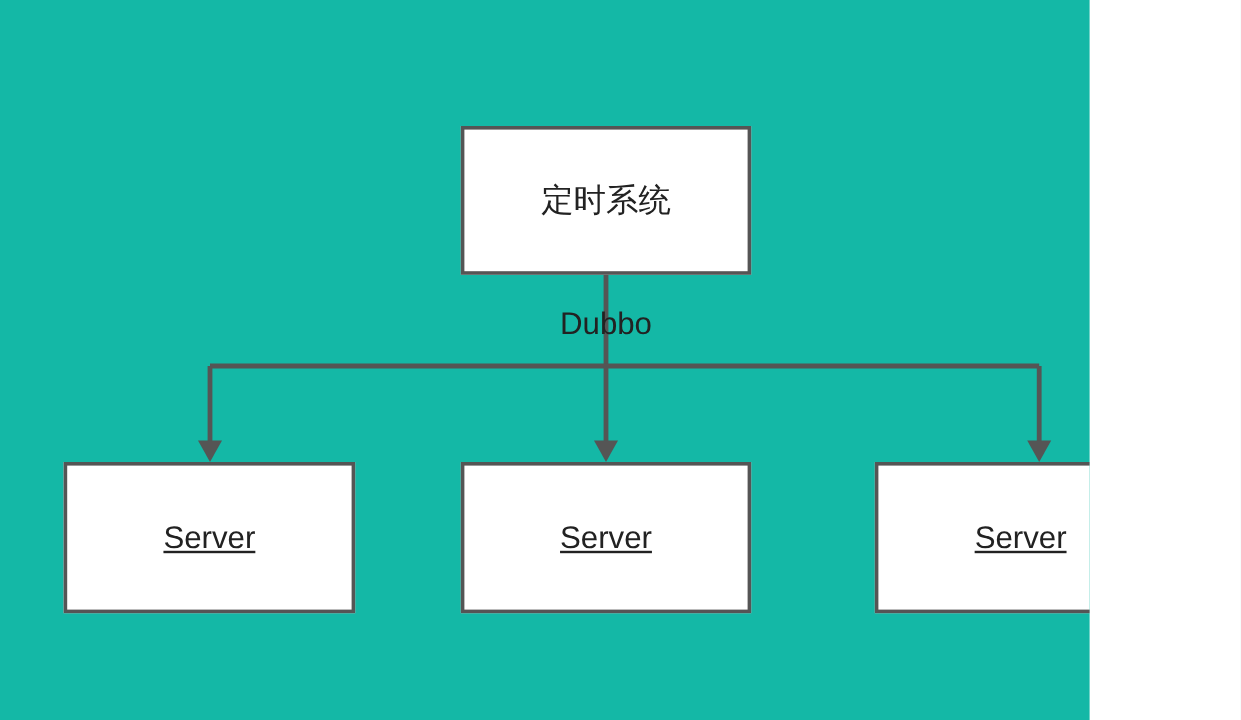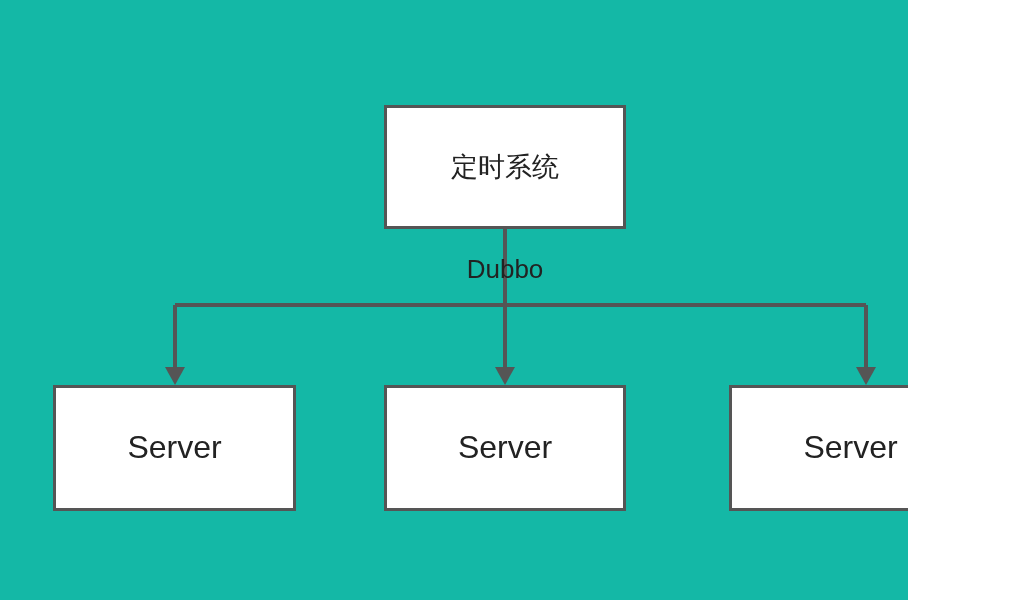--- a/index.html
+++ b/index.html
@@ -61,21 +61,22 @@
     width: 242px;
     height: 126px;
   }
   #node-server-3 {
     left: 729px;
     top: 385px;
     width: 243px;
     height: 126px;
   }
   .server-label {
-    font-size: 32px;
+    font-size: 26px;
+    text-decoration: underline;
   }
   .edge-label {
     position: absolute;
     font-size: 26px;
     color: #222222;
     white-space: nowrap;
     text-align: center;
   }
   #edge-label-dubbo {
     left: 405px;

